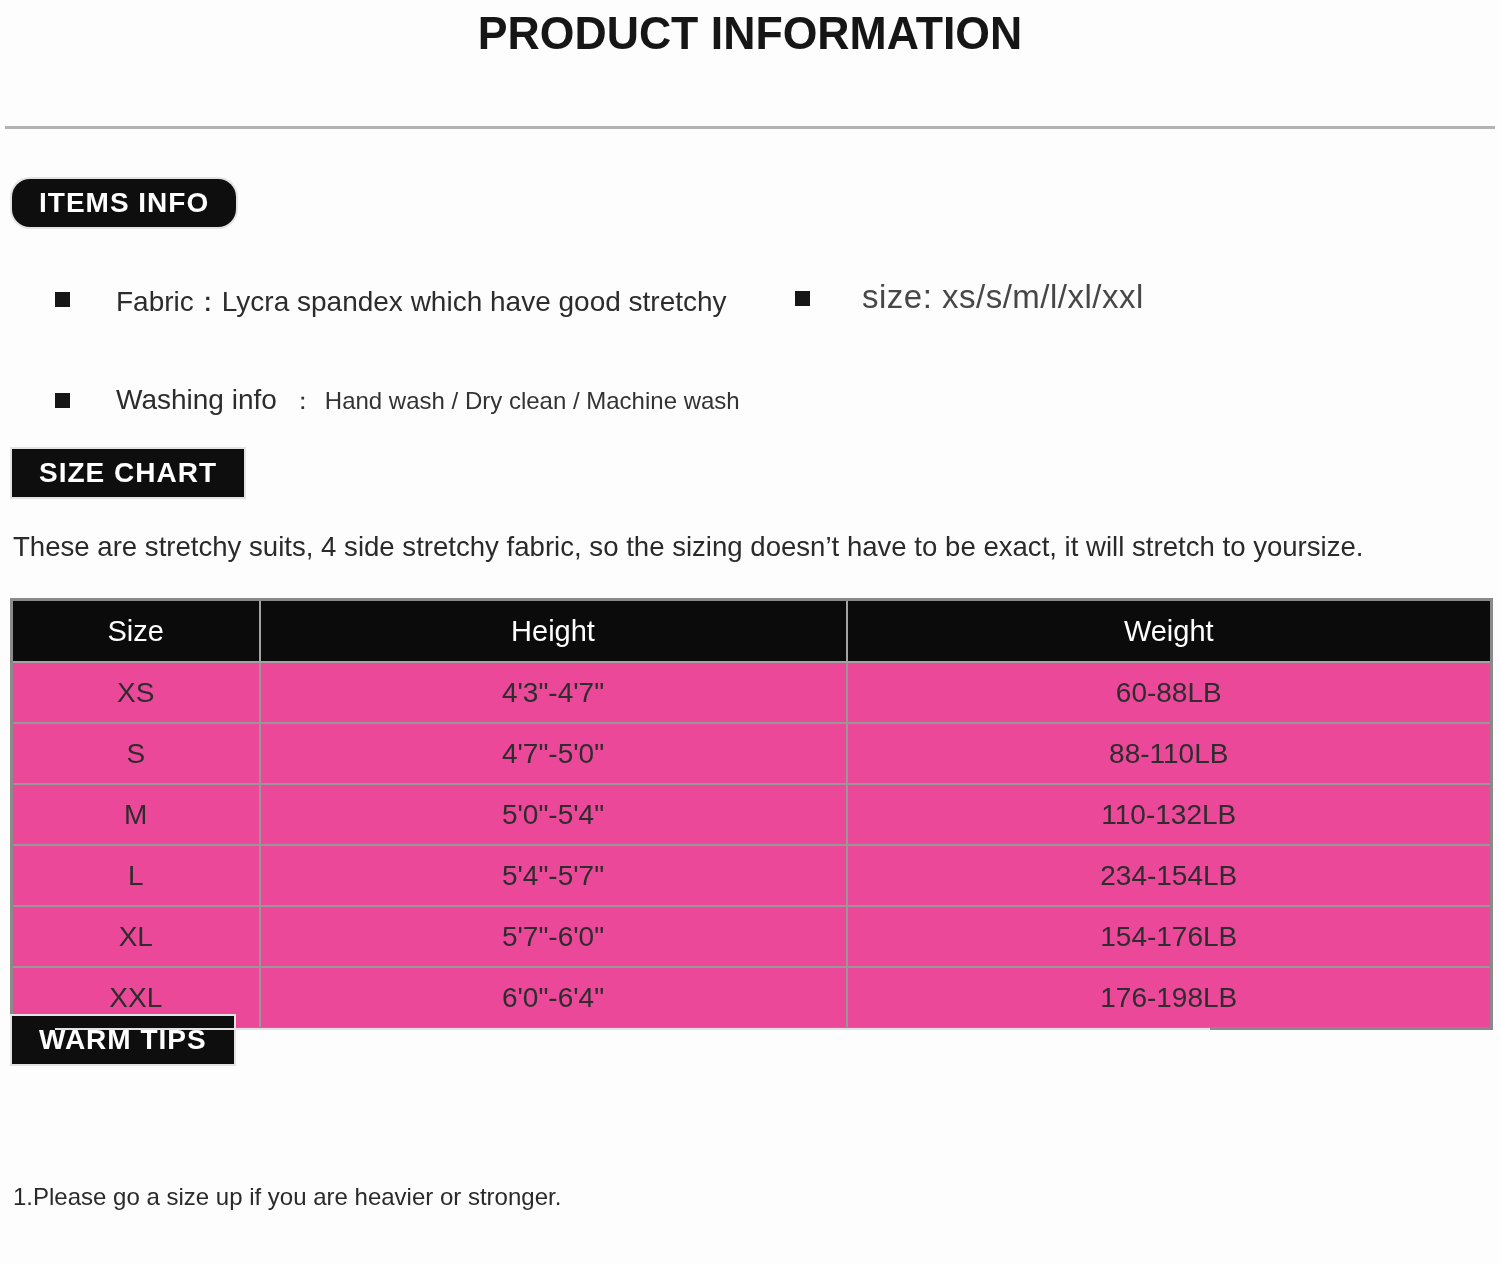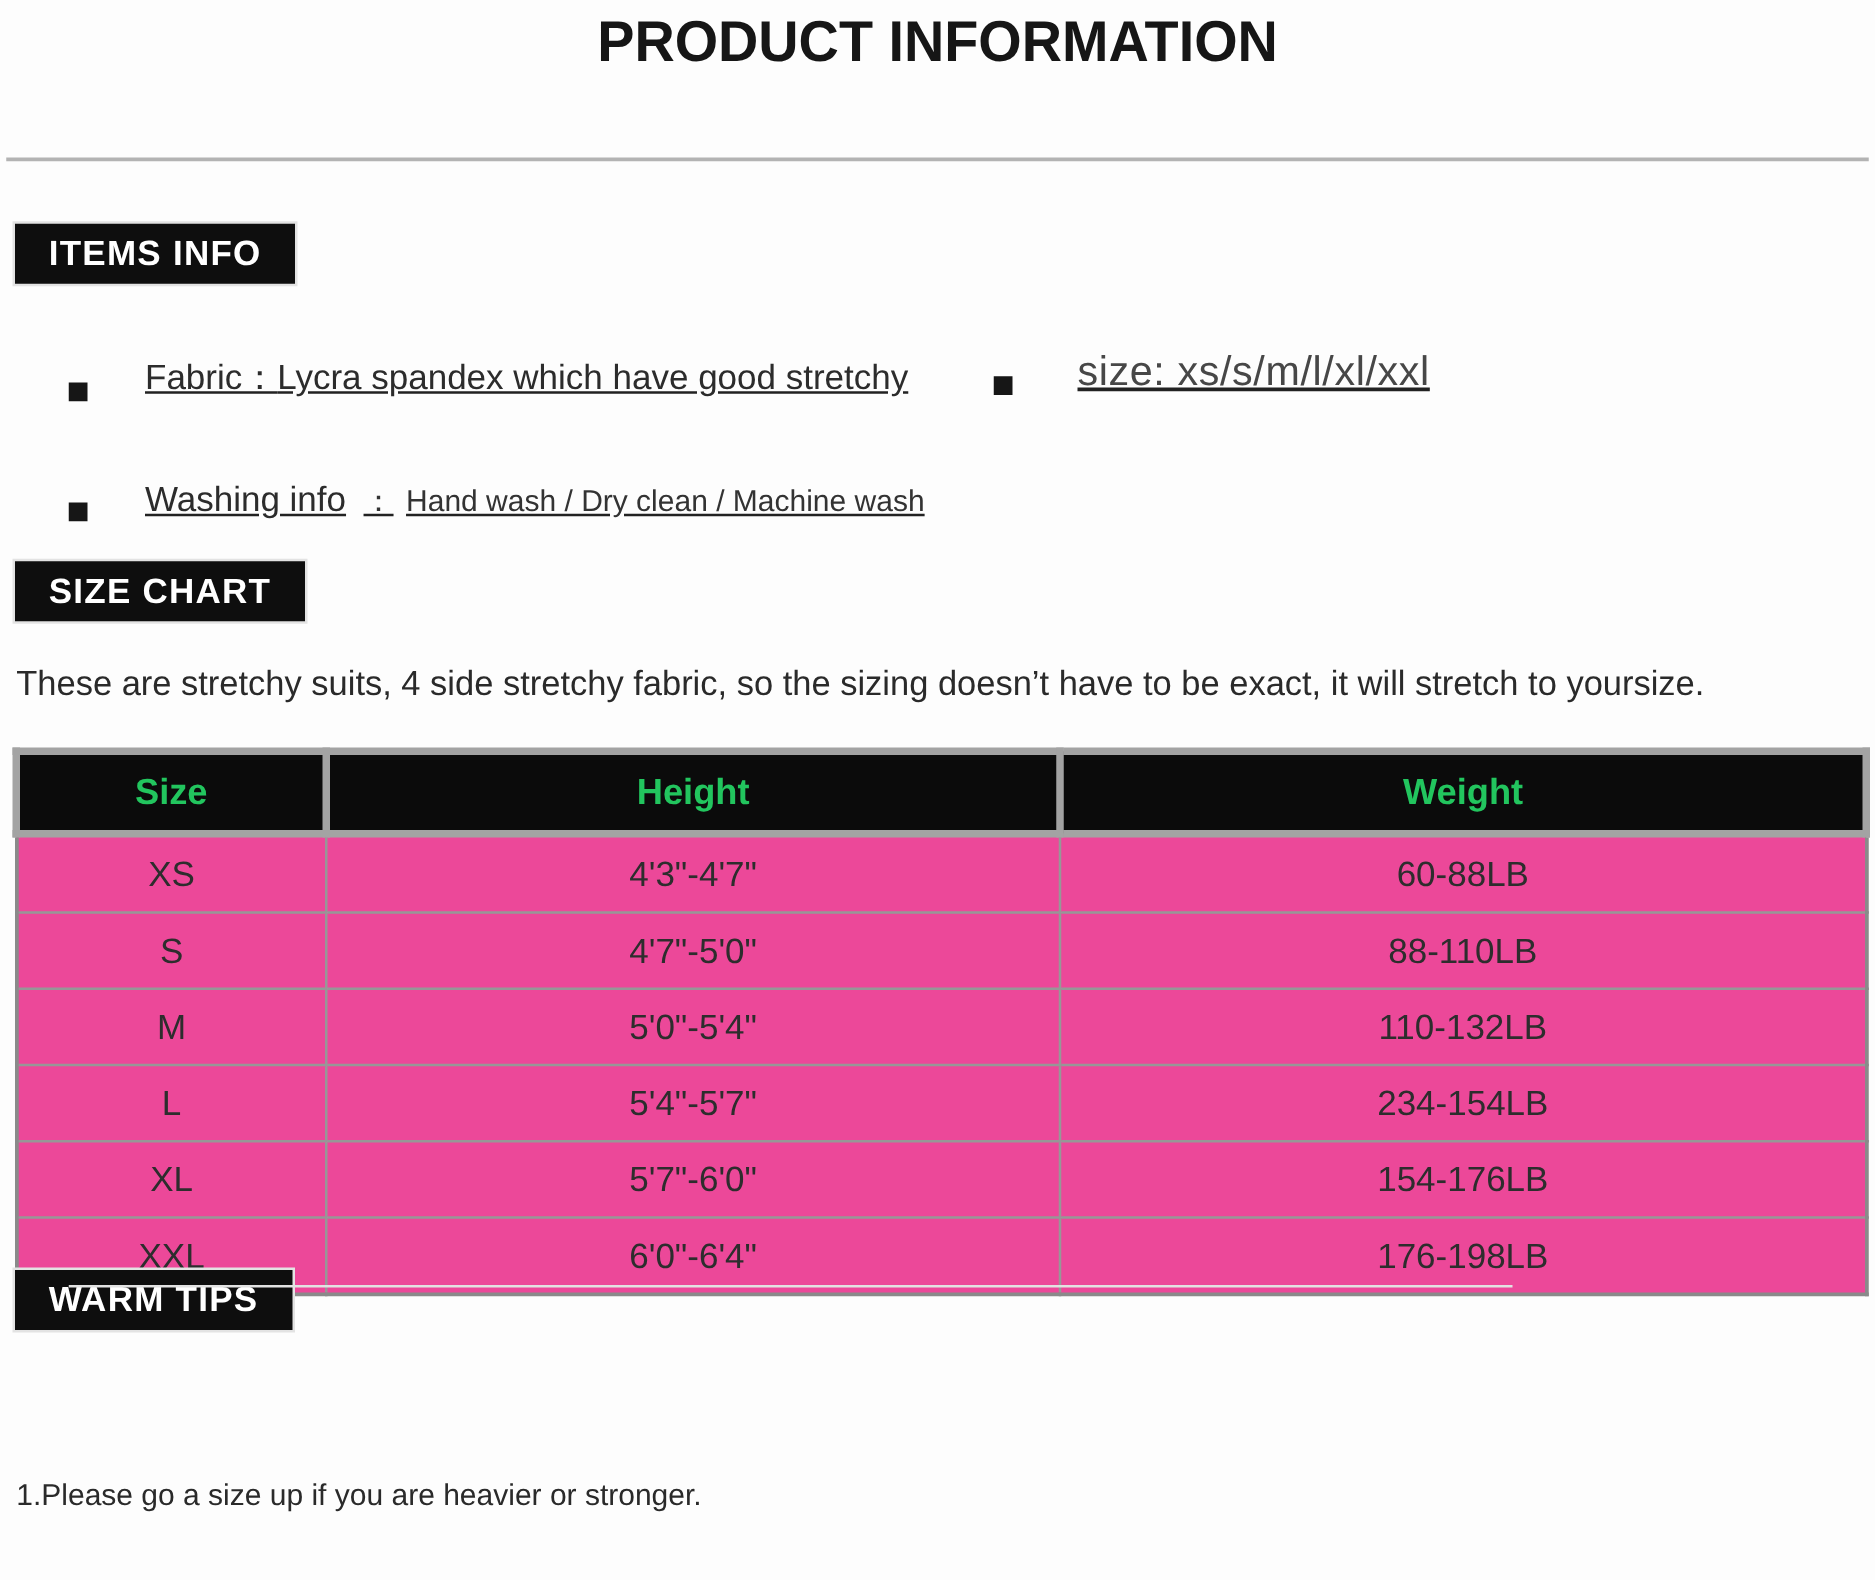--- a/index.html
+++ b/index.html
@@ -33,25 +33,25 @@
   .badge{
     position:absolute;
     display:inline-block;
     background:#0e0e0e;color:#fff;
     font-weight:bold;font-size:28px;
     height:48px;line-height:48px;
     padding:0 27px;
     box-shadow:0 0 0 2px #e3e3e3;
     letter-spacing:1px;
   }
-  .badge-items{top:179px;left:12px;}
+  .badge-items{top:179px;left:12px;border-radius:18px;}
   .badge-size-chart{top:449px;left:12px;}
   .badge-warm-tips{top:1016px;left:12px;}
 
-  .bullet-line{position:absolute;display:flex;align-items:flex-end;text-decoration:underline;}
+  .bullet-line{position:absolute;display:flex;align-items:flex-start;}
   .sq{
     width:15px;height:15px;background:#161616;
     flex:0 0 auto;margin-top:9px;
   }
   .fabric-line{top:283px;left:55px;}
   .fabric-line .txt{margin-left:46px;font-size:28px;color:#2c2c2c;}
   .size-line{top:278px;left:795px;}
   .size-line .sq{margin-top:13px;}
   .size-line .txt{margin-left:52px;font-size:33px;color:#474747;letter-spacing:.5px;}
   .washing-line{top:384px;left:55px;}
@@ -70,24 +70,24 @@
   table.size-table{
     position:absolute;top:598px;left:10px;
     width:1480px;
     border-collapse:collapse;
     table-layout:fixed;
   }
   table.size-table col.c1{width:248px;}
   table.size-table col.c2{width:587px;}
   table.size-table col.c3{width:645px;}
   table.size-table th{
-    background:#0b0b0b;color:#22c55e;
-    font-size:29px;font-weight:bold;
+    background:#0b0b0b;color:#ffffff;
+    font-size:29px;font-weight:normal;
     height:58px;text-align:center;
-    border:6px solid #a3a3a3;
+    border:2px solid #a3a3a3;
   }
   table.size-table td{
     height:57px;text-align:center;
     font-size:28px;color:#2d2d2d;
     border:2px solid #979797;
     background:#ec4899;
   }
   table.size-table{border:3px solid #8a8a8a;}
 
   .tips{position:absolute;left:13px;top:1183px;right:10px;}

